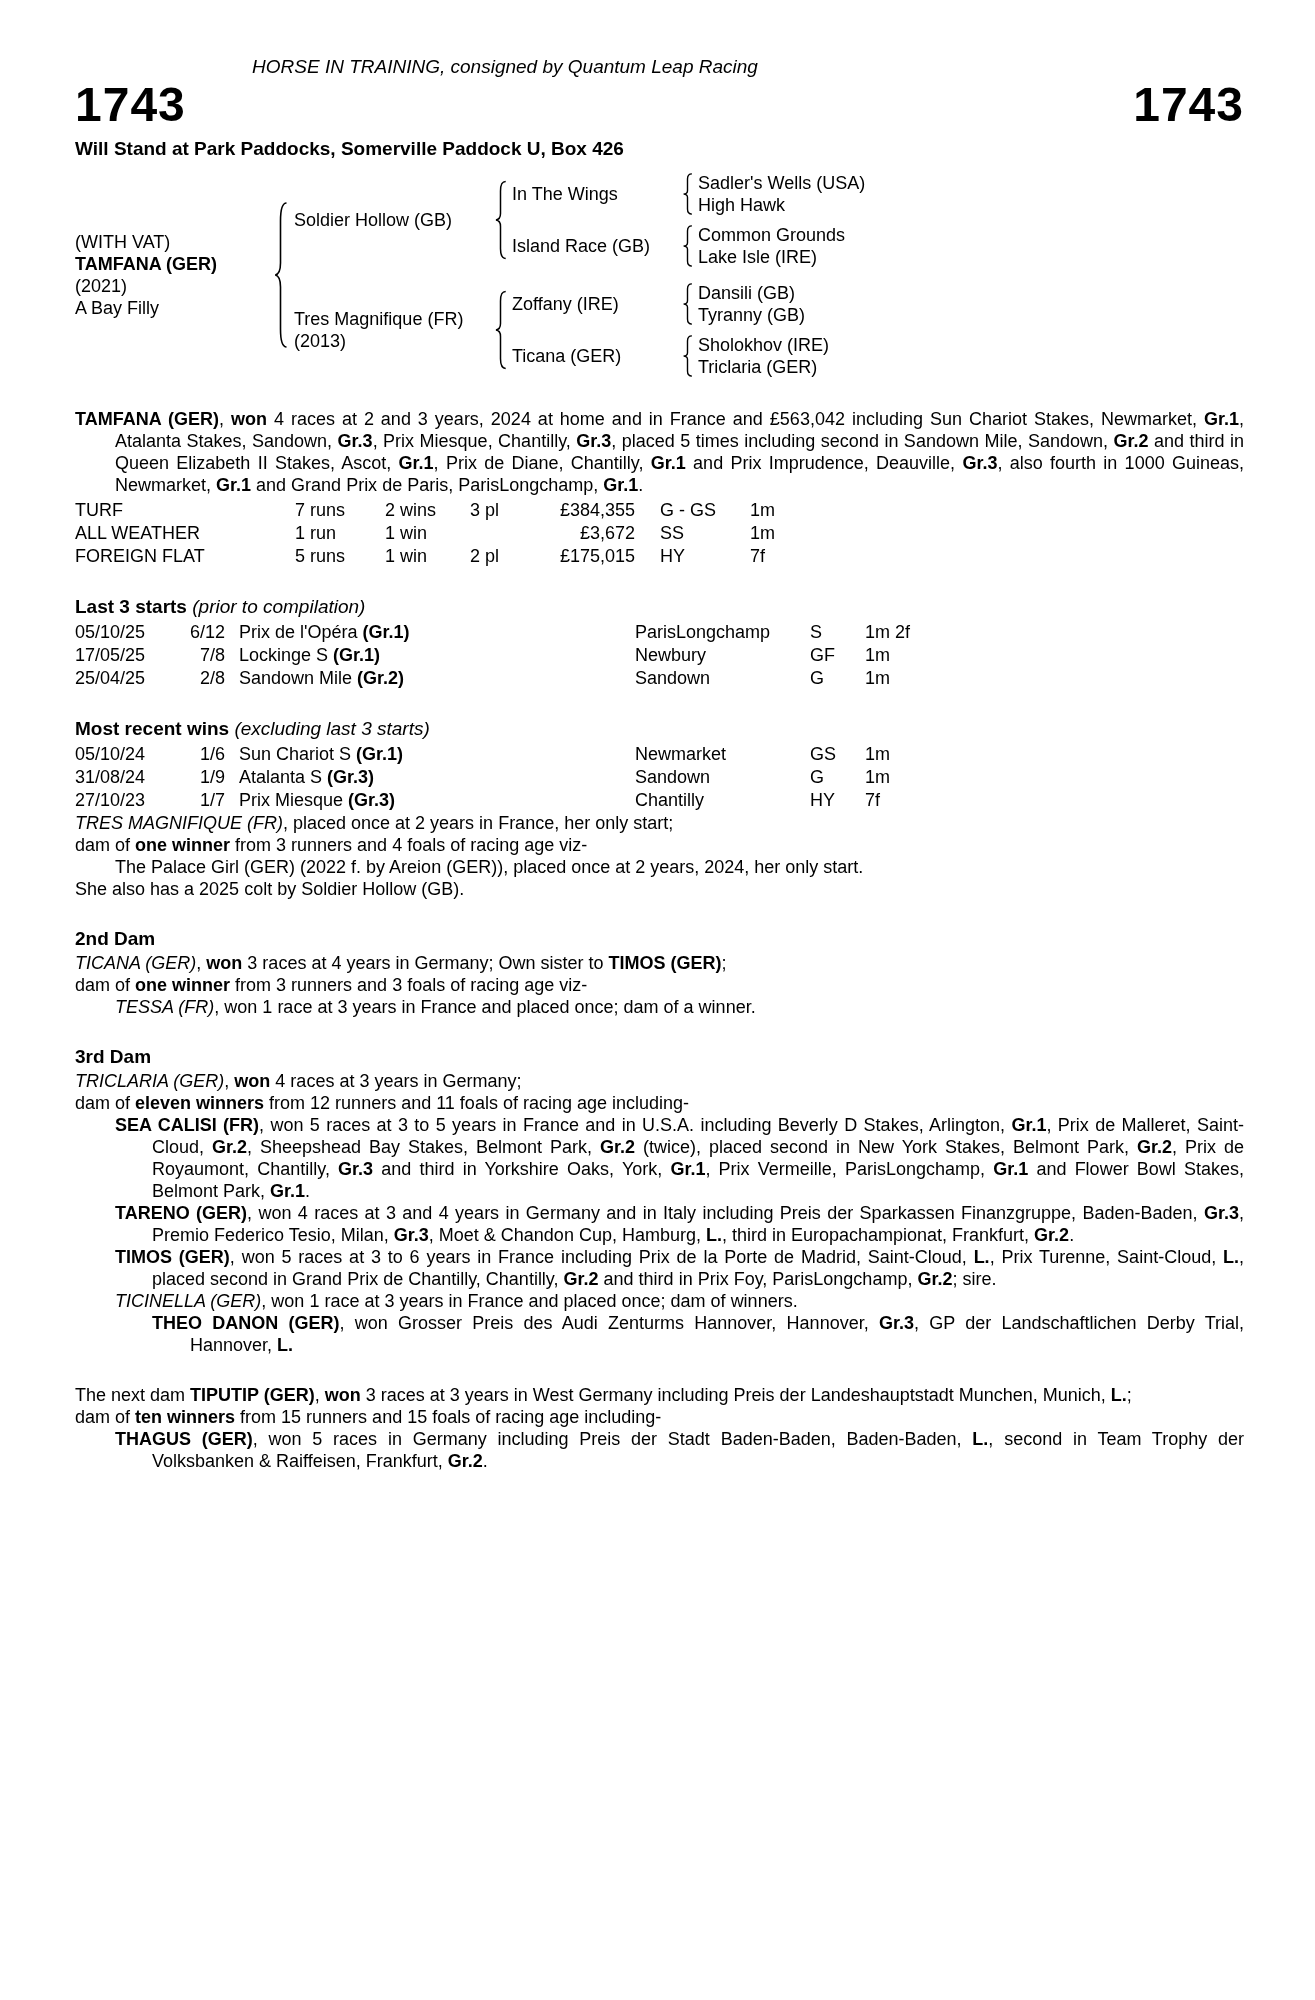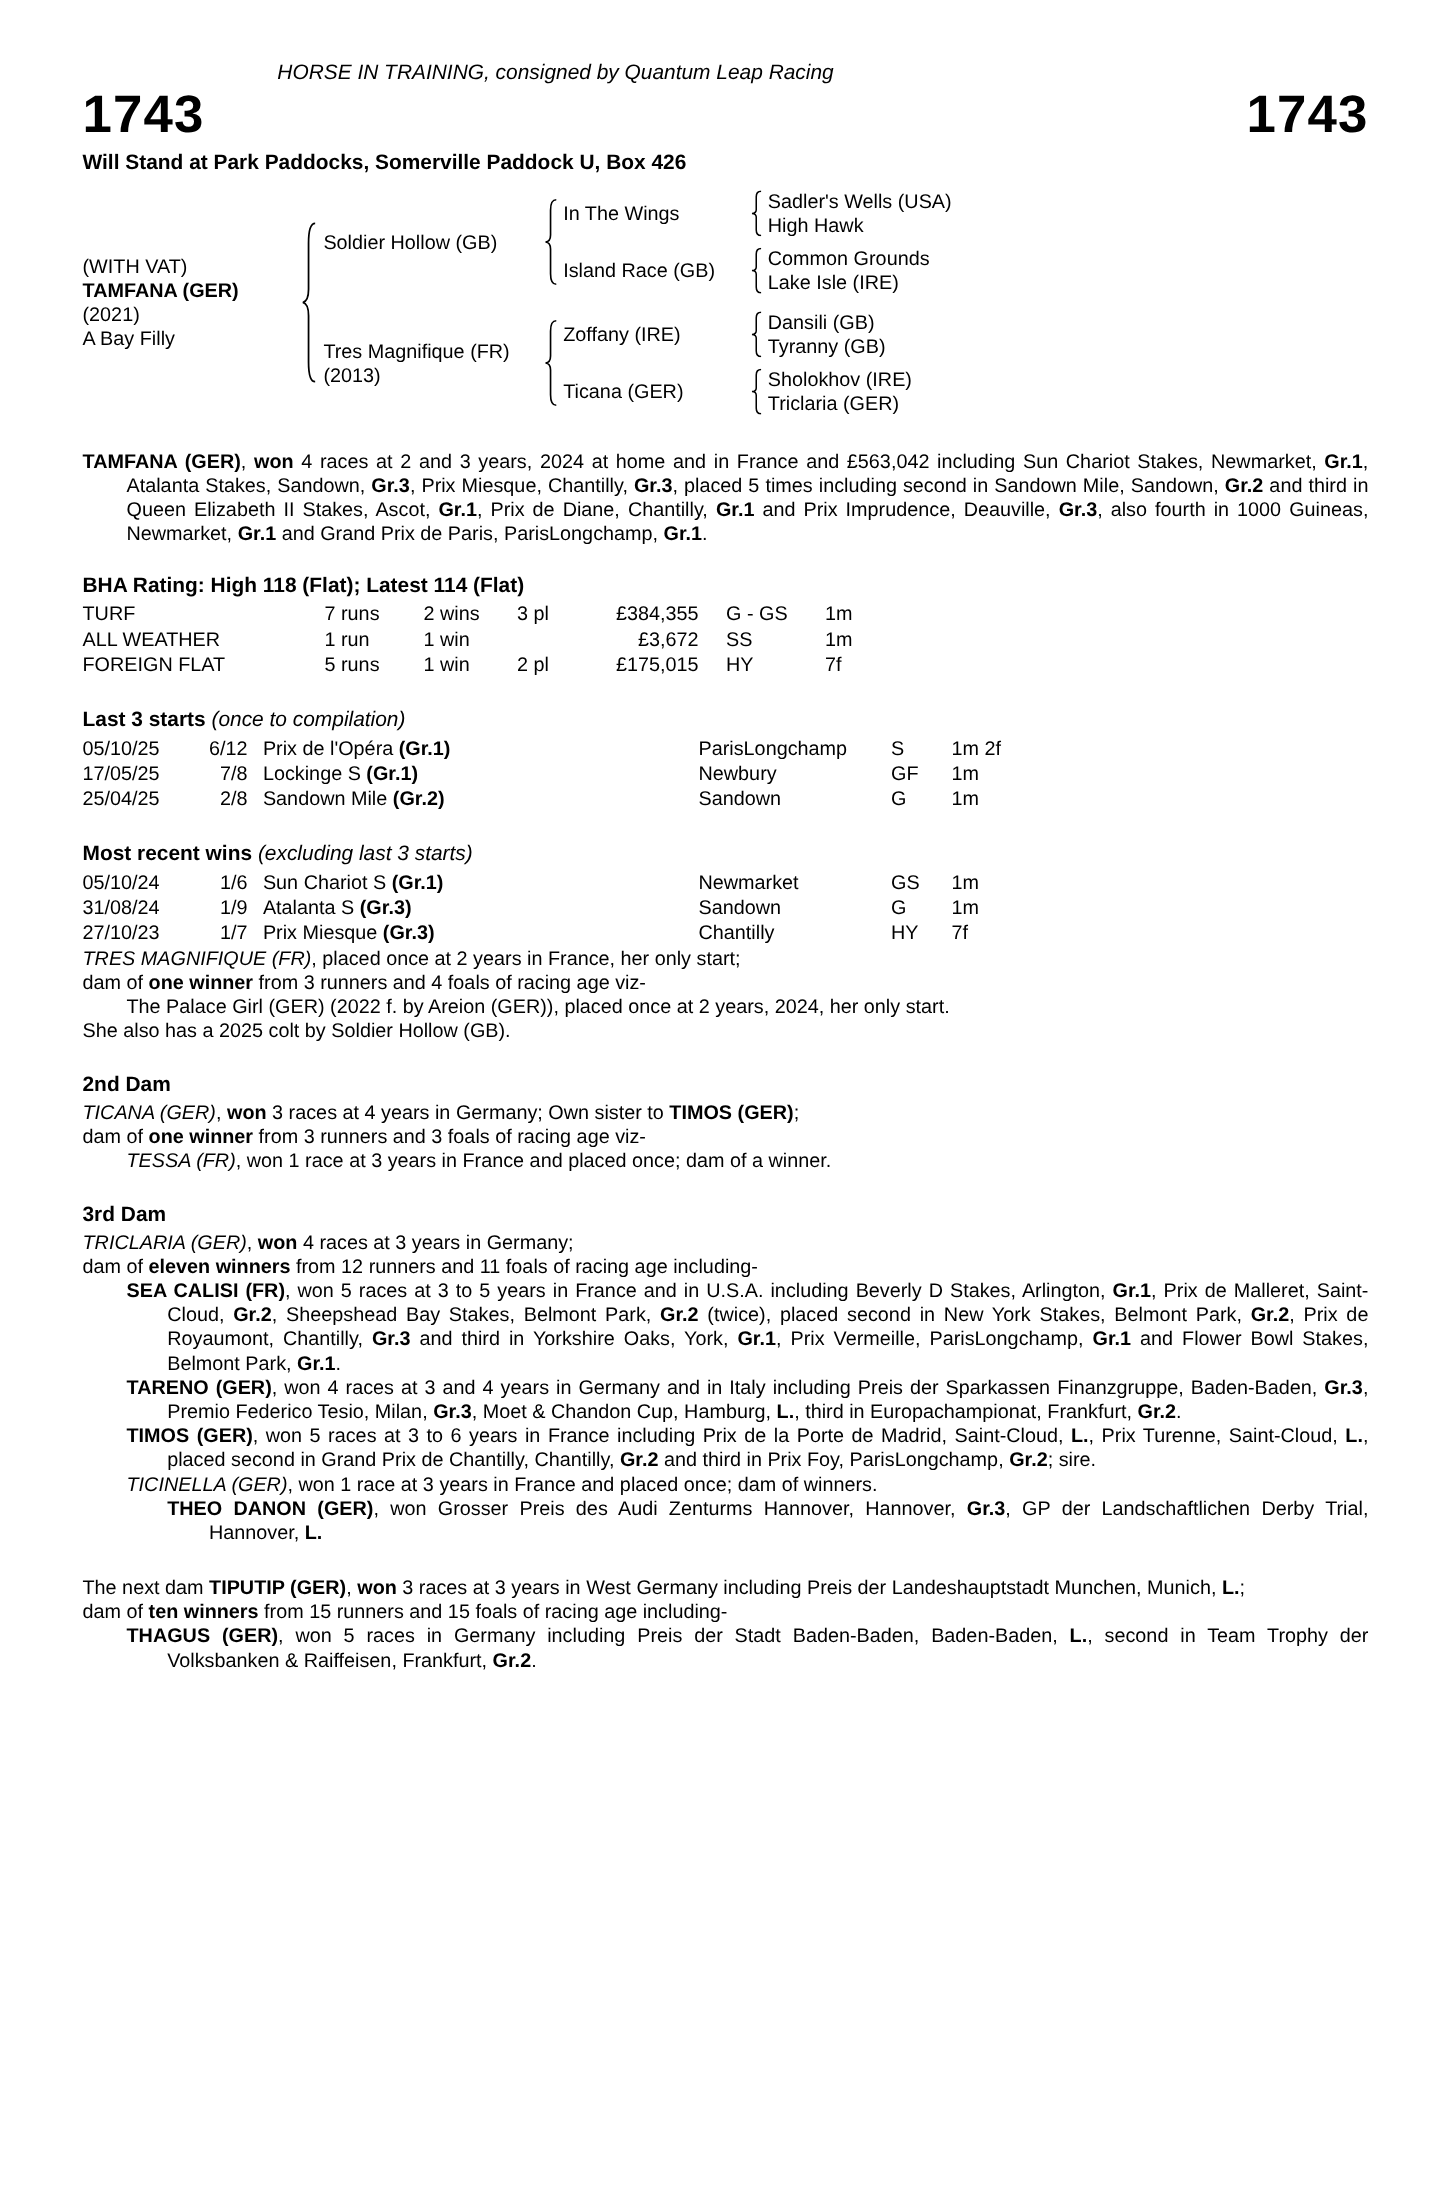--- a/index.html
+++ b/index.html
@@ -139,21 +139,20 @@
             </div>
           </div>
         </div>
       </div>
 
     </div>
   </div>
 
   <p class="para hang summary"><span class="b">TAMFANA (GER)</span><span>, </span><span class="b">won</span><span> 4 races at 2 and 3 years, 2024 at home and in France and £563,042 including Sun Chariot Stakes, Newmarket, </span><span class="b">Gr.1</span><span>, Atalanta Stakes, Sandown, </span><span class="b">Gr.3</span><span>, Prix Miesque, Chantilly, </span><span class="b">Gr.3</span><span>, placed 5 times including second in Sandown Mile, Sandown, </span><span class="b">Gr.2</span><span> and third in Queen Elizabeth II Stakes, Ascot, </span><span class="b">Gr.1</span><span>, Prix de Diane, Chantilly, </span><span class="b">Gr.1</span><span> and Prix Imprudence, Deauville, </span><span class="b">Gr.3</span><span>, also fourth in 1000 Guineas, Newmarket, </span><span class="b">Gr.1</span><span> and Grand Prix de Paris, ParisLongchamp, </span><span class="b">Gr.1</span><span>.</span></p>
 
-  <div class="bha">BHA Rating: High 118 (Flat); Latest 114 (Flat)</div>
   <div class="rec-table">
     <div class="rec-row">
       <div>TURF</div>
       <div>7 runs</div>
       <div>2 wins</div>
       <div>3 pl</div>
       <div class="right">£384,355</div>
       <div></div>
       <div>G - GS</div>
       <div>1m</div>
@@ -175,21 +174,21 @@
       <div>2 pl</div>
       <div class="right">£175,015</div>
       <div></div>
       <div>HY</div>
       <div>7f</div>
     </div>
   </div>
 
   <div class="sec-title">
     <span class="b">Last 3 starts</span>
-    <span class="i">(once to compilation)</span>
+    <span class="i">(prior to compilation)</span>
   </div>
   <div class="starts-table">
     <div class="start-row">
       <div>05/10/25</div>
       <div class="right">6/12</div>
       <div></div>
       <div><span>Prix de l'Opéra </span><span class="b">(Gr.1)</span></div>
       <div>ParisLongchamp</div>
       <div>S</div>
       <div>1m 2f</div>

